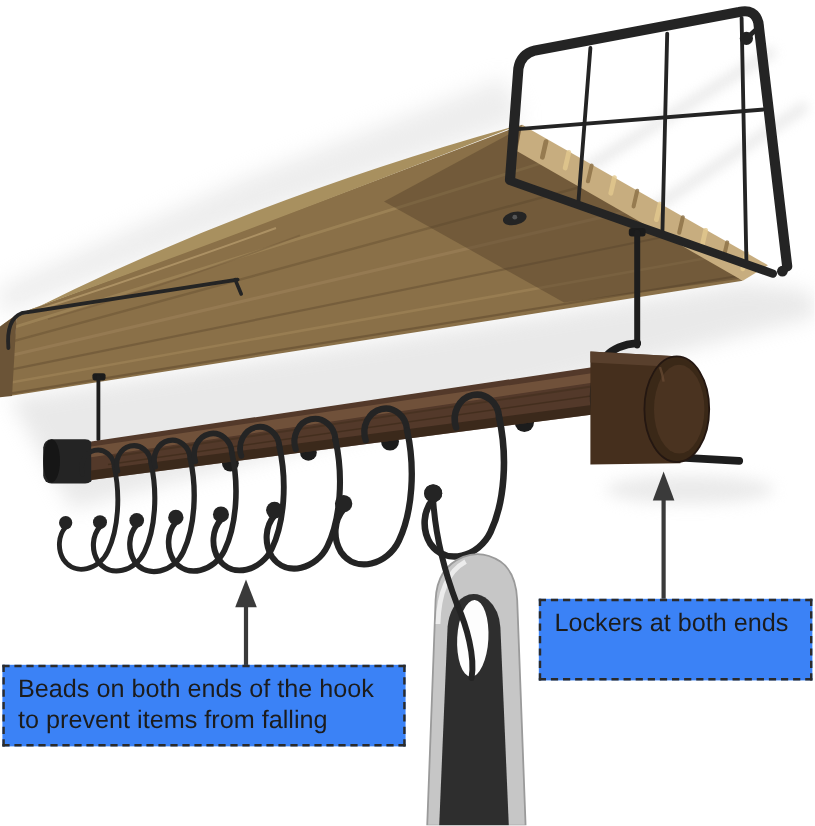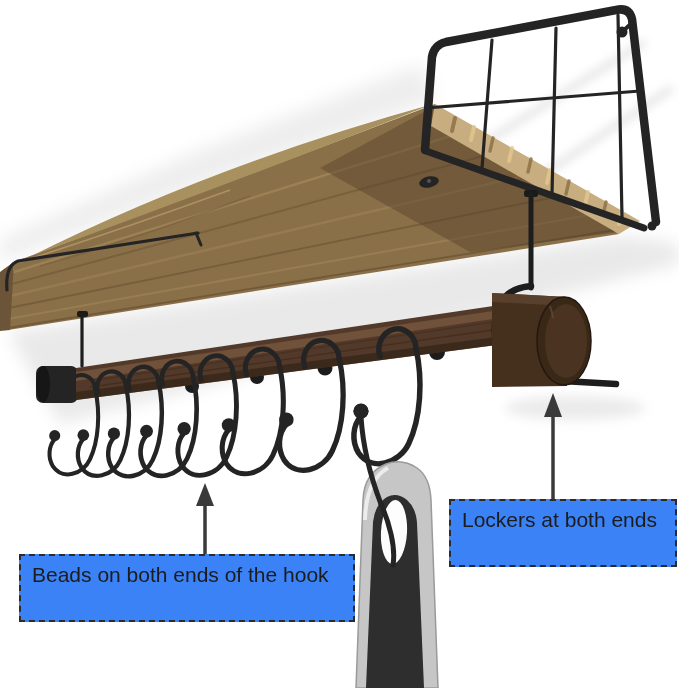--- a/index.html
+++ b/index.html
@@ -15,21 +15,21 @@
     position:absolute;
     box-sizing:border-box;
     border:2px dashed #2b2b2b;
     background:#3b82f6;
     color:#1c1c1c;
     font-size:21px;
     line-height:26px;
     padding:6px 0 0 11px;
     white-space:nowrap;
   }
-  .callout-beads{left:19px;top:554px;width:336px;height:68px;}
+  .callout-beads{left:2px;top:554px;width:336px;height:68px;}
   .callout-lockers{left:449px;top:499px;width:228px;height:68px;}
 </style>
 </head>
 <body>
 
 <div class="canvas">
 
   <svg class="scene" width="679" height="688" viewBox="0 0 679 688">
 
     <defs>
@@ -170,19 +170,20 @@
       </g>
       <g>
         <line x1="553" y1="499" x2="553" y2="414" stroke="currentColor" stroke-width="3.5"></line>
         <polygon points="553,393 544,417 562,417" fill="currentColor"></polygon>
       </g>
     </g>
   </svg>
 
   <div class="callout callout-beads">
     <div>Beads on both ends of the hook</div>
+    <div>to prevent items from falling</div>
   </div>
 
   <div class="callout callout-lockers">
     <div>Lockers at both ends</div>
   </div>
 
 </div>
 
 </body></html>

